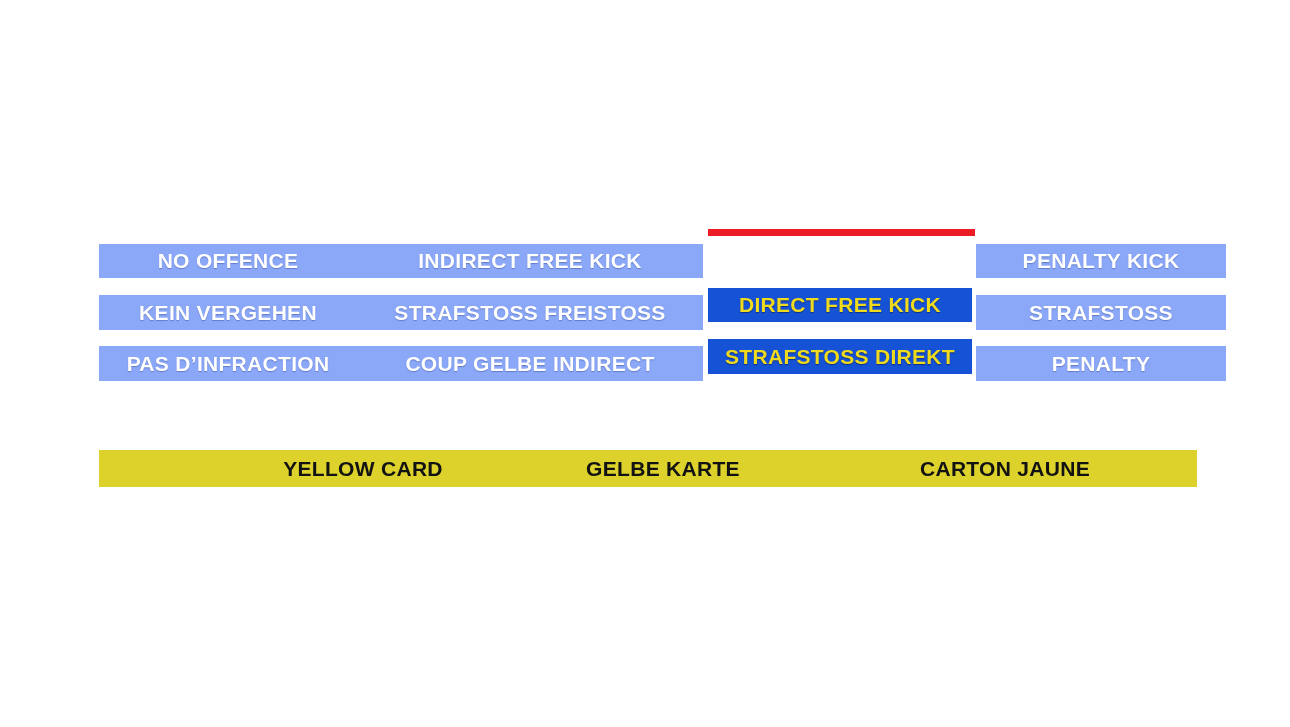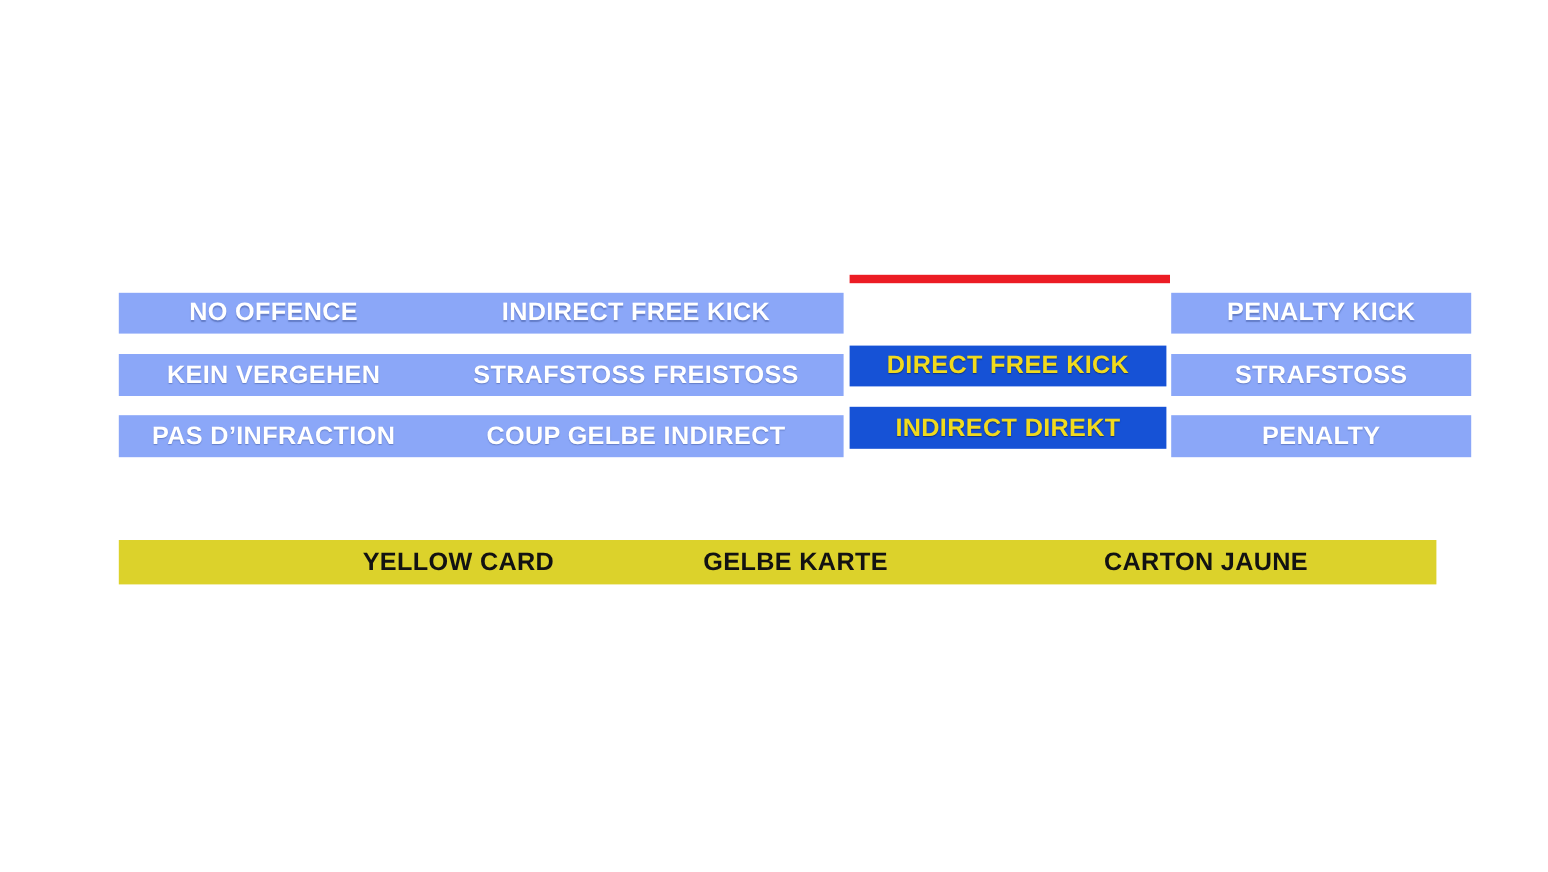--- a/index.html
+++ b/index.html
@@ -73,21 +73,21 @@
     background:var(--card-yellow);
     cursor:pointer;
   }
   .cardlabel{
     position:absolute; top:50%;
     transform:translate(-50%,-50%);
     font-size:21px; font-weight:700; letter-spacing:.3px;
     color:var(--card-text);
     white-space:nowrap;
   }
-  .l0{left:283px;}
+  .l0{left:264px;}
   .l1{left:564px;}
   .l2{left:906px;}
 </style>
 </head>
 <body>
 
 <div class="panel">
 
   <div class="marker"></div>
 
@@ -98,21 +98,21 @@
     </div>
     <div class="cell c3">DIRECT FREE KICK</div>
     <div class="cell c4">PENALTY KICK</div>
   </div>
 
   <div class="row row2">
     <div class="lightbar">
       <div class="cell w1">KEIN VERGEHEN</div>
       <div class="cell w2">STRAFSTOSS FREISTOSS</div>
     </div>
-    <div class="cell c3">INDIRECT DIREKT</div>
+    <div class="cell c3">STRAFSTOSS DIREKT</div>
     <div class="cell c4">STRAFSTOSS</div>
   </div>
 
   <div class="row row3">
     <div class="lightbar">
       <div class="cell w1">PAS D’INFRACTION</div>
       <div class="cell w2">COUP GELBE INDIRECT</div>
     </div>
     <div class="cell c4">PENALTY</div>
   </div>

